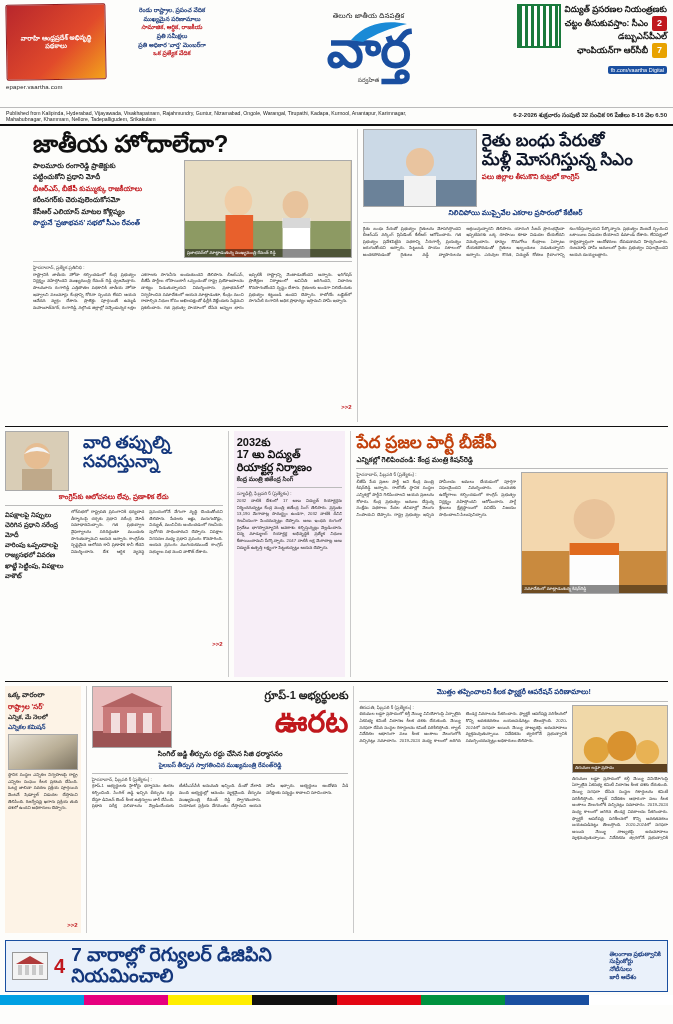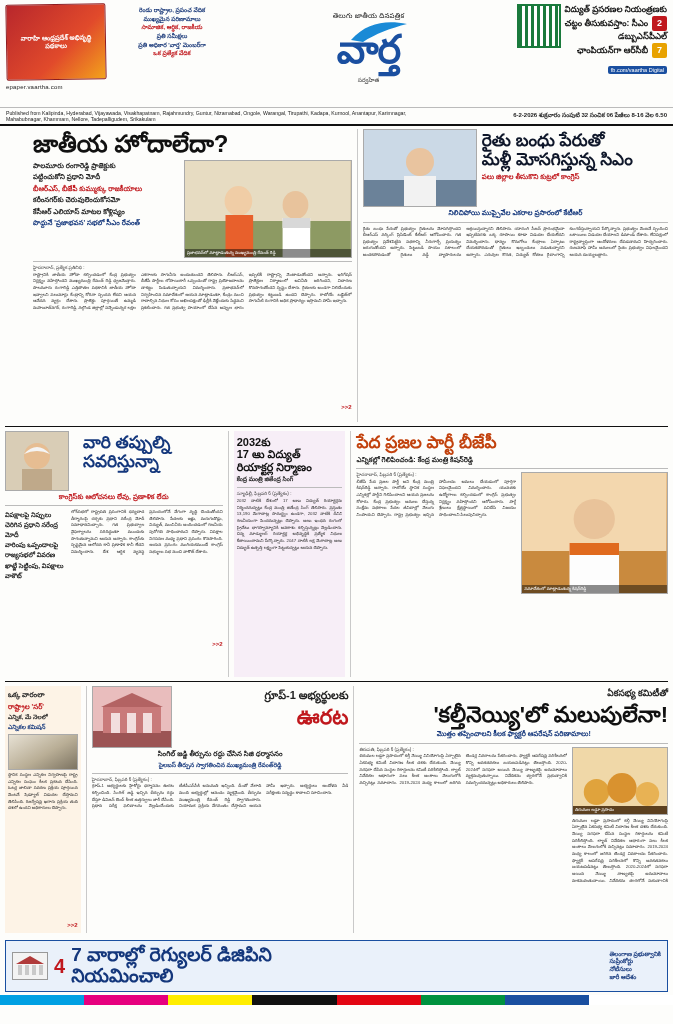--- a/index.html
+++ b/index.html
@@ -22,21 +22,21 @@
     font-size:6.5px;line-height:1.25;padding:3px;box-sizing:border-box;font-weight:bold;
     transform:rotate(-1deg);
   }
   .epaper-url{font-size:6px;color:#222;margin-top:4px;letter-spacing:.2px;}
   .mh-col2{flex:0 0 112px;padding:2px 4px 0 2px;}
   .mh-col2 .line{font-size:6px;line-height:1.45;color:#1b3a7a;font-weight:bold;text-align:center;}
   .mh-col2 .line.red{color:#c0181d;}
   .mh-center{flex:1 1 auto;text-align:center;position:relative;}
   .kicker{font-size:7px;color:#111;margin-top:8px;letter-spacing:.2px;}
   .logo{
-    font-size:40px;line-height:52px;color:#1a4fa0;font-weight:bold;
+    font-size:52px;line-height:52px;color:#1a4fa0;font-weight:bold;
     margin-top:2px;letter-spacing:-1px;
   }
   .swoosh{position:absolute;right:96px;top:14px;width:60px;height:26px;}
   .logo-sub{font-size:6px;color:#333;margin-top:2px;}
   .qr{
     width:40px;height:40px;background:
       repeating-linear-gradient(90deg,#1a7a3c 0 3px,#fff 3px 6px),
       repeating-linear-gradient(0deg,#1a7a3c 0 3px,transparent 3px 6px);
     border:2px solid #1a7a3c;
   }
@@ -305,37 +305,33 @@
               <rect y="44" width="78" height="16" fill="#9c5454"></rect>
               <rect x="10" y="20" width="58" height="26" fill="#c97a7a"></rect>
               <rect x="18" y="26" width="9" height="20" fill="#f2dede"></rect>
               <rect x="34" y="26" width="9" height="20" fill="#f2dede"></rect>
               <rect x="50" y="26" width="9" height="20" fill="#f2dede"></rect>
               <path d="M39 6 L70 20 L8 20 Z" fill="#b36363"></path>
             </svg>
           </div>
           <div style="flex:1 1 auto;text-align:right;">
             <div class="sub" style="font-size:11px;">గ్రూప్-1 అభ్యర్థులకు</div>
-            <h1 class="head red" style="font-size:21px;">ఊరట</h1>
+            <h1 class="head red" style="font-size:30px;">ఊరట</h1>
           </div>
         </div>
         <div class="sub" style="text-align:center;">సింగిల్ జడ్జి తీర్పును రద్దు చేసిన సిజి ధర్మాసనం</div>
         <div class="sub blue" style="text-align:center;font-size:6px;">సైలబస్ తీర్పున స్వాగతించిన ముఖ్యమంత్రి రేవంత్‌రెడ్డి</div>
         <div class="thin"></div>
         <div class="byline">హైదరాబాద్, ఫిబ్రవరి 6 (ప్రత్యేకం) :</div>
         <div class="body cols3" style="height:150px;overflow:hidden;">గ్రూప్-1 అభ్యర్థులకు హైకోర్టు ధర్మాసనం ఊరట కల్పించింది. సింగిల్ జడ్జి ఇచ్చిన తీర్పును రద్దు చేస్తూ డివిజన్ బెంచ్ కీలక ఉత్తర్వులు జారీ చేసింది. ప్రధాన పరీక్ష ఫలితాలను వెల్లడించేందుకు టీజీపీఎస్‌సీకి అనుమతి ఇచ్చింది. దీంతో వేలాది మంది అభ్యర్థుల్లో ఆనందం వ్యక్తమైంది. తీర్పును ముఖ్యమంత్రి రేవంత్ రెడ్డి స్వాగతించారు. నియామక ప్రక్రియ వేగవంతం చేస్తామని ఆయన హామీ ఇచ్చారు. అభ్యర్థులు ఆందోళన వీడి పరీక్షలకు సన్నద్ధం కావాలని సూచించారు.</div>
       </div>
 
       <div class="vrule"></div>
 
       <div class="col" style="width:310px;">
-        <div style="text-align:right;">
-          <div class="sub" style="font-size:9px;">ఏకసభ్య కమిటీతో</div>
-          <h1 class="head" style="font-size:22px;">'కల్తీనెయ్యి'లో మలుపులేనా!</h1>
-        </div>
         <div class="sub blue" style="text-align:center;">మొత్తం తప్పించాలని కీలక ఫ్యాక్టరీ ఆపరేషన్ పరిణామాలు!</div>
         <div class="thin"></div>
         <div style="display:flex;gap:5px;">
           <div style="flex:1 1 auto;">
             <div class="byline">తిరుపతి, ఫిబ్రవరి 6 (ప్రత్యేకం) :</div>
             <div class="body cols2" style="height:136px;overflow:hidden;">తిరుమల లడ్డూ ప్రసాదంలో కల్తీ నెయ్యి వినియోగంపై ఏర్పాటైన ఏకసభ్య కమిటీ విచారణ కీలక దశకు చేరుకుంది. నెయ్యి సరఫరా చేసిన సంస్థల రికార్డులను కమిటీ పరిశీలిస్తోంది. ల్యాబ్ నివేదికల ఆధారంగా పలు కీలక అంశాలు వెలుగులోకి వచ్చినట్లు సమాచారం. 2019-2024 మధ్య కాలంలో జరిగిన టెండర్ల వివరాలను సేకరించారు. ఫ్యాక్టరీ ఆపరేషన్ల పరిశీలనలో కొన్ని అవకతవకలు బయటపడినట్లు తెలుస్తోంది. 2020-2024లో సరఫరా అయిన నెయ్యి నాణ్యతపై అనుమానాలు వ్యక్తమవుతున్నాయి. నివేదికను త్వరలోనే ప్రభుత్వానికి సమర్పించనున్నట్లు అధికారులు తెలిపారు.</div>
           </div>
           <div style="flex:0 0 96px;">
             <div class="photo ph-e" style="height:66px;">
               <svg width="100%" height="100%" viewBox="0 0 96 66" preserveAspectRatio="none">

